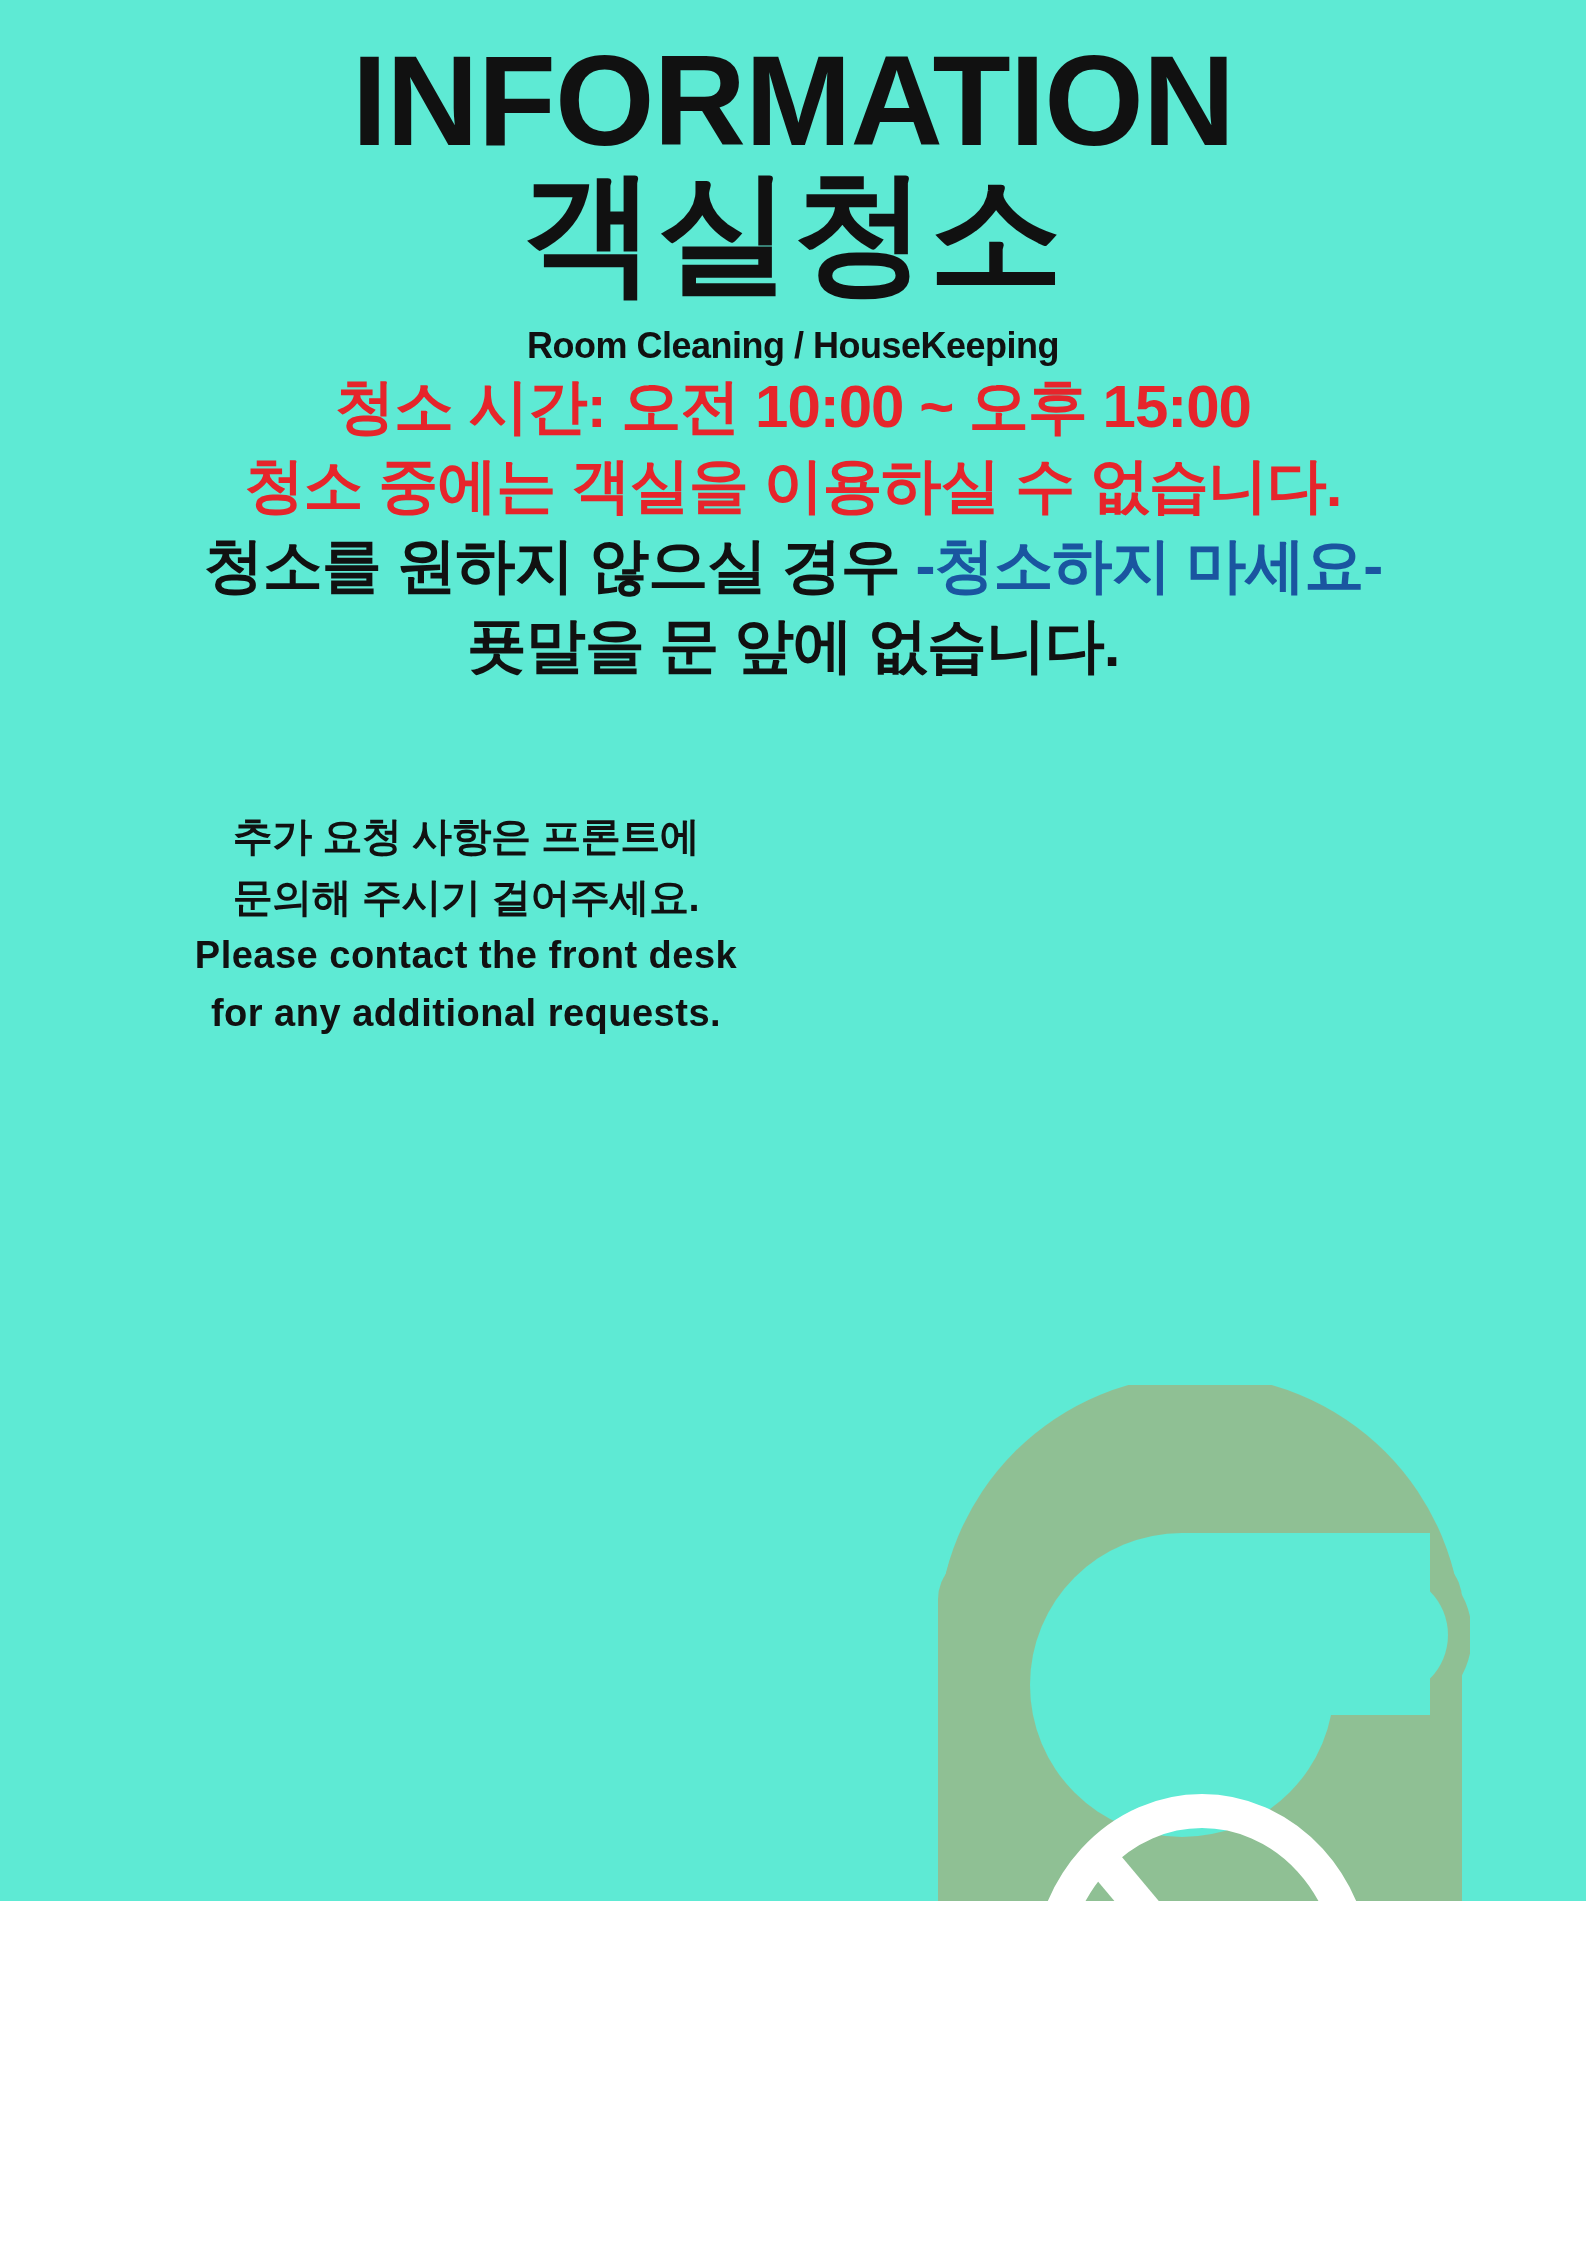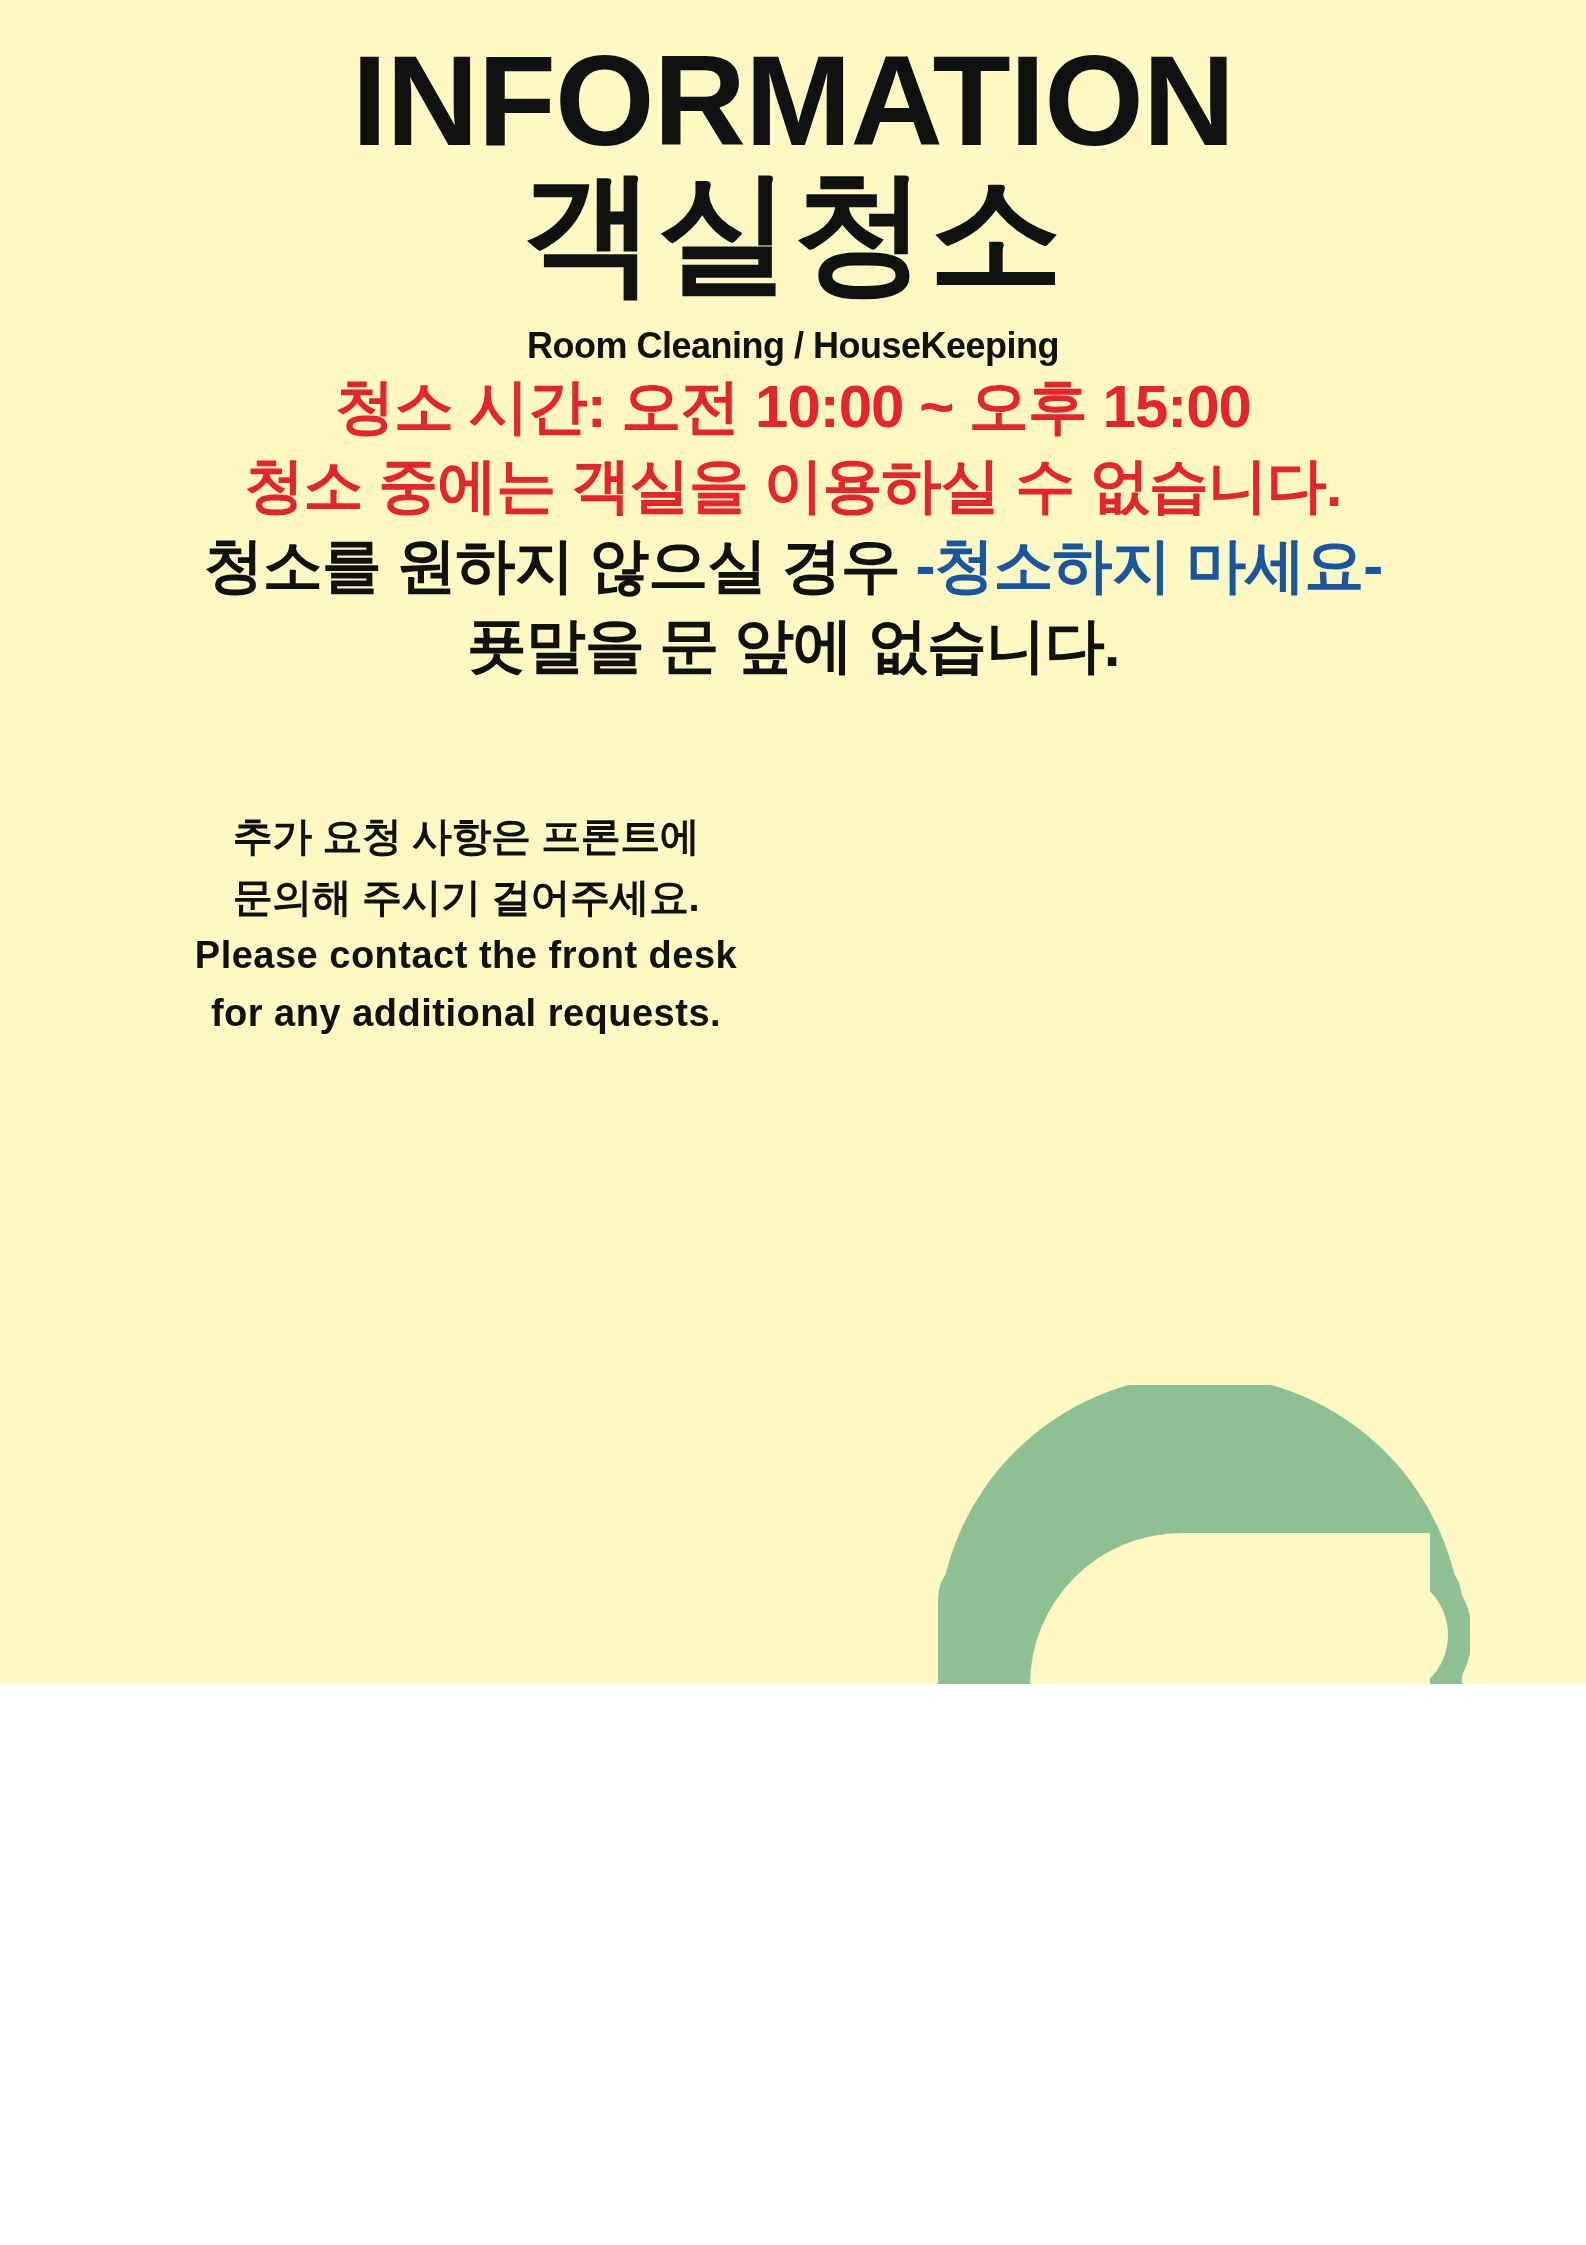--- a/index.html
+++ b/index.html
@@ -9,22 +9,22 @@
   }
   body {
     background: #ffffff;
     font-family: "Liberation Sans", "DejaVu Sans", sans-serif;
   }
 
   
   #poster {
     position: relative;
     width: 1586px;
-    height: 1684px;
-    background: #fef9c3;
+    height: 1901px;
+    background: #5eead4;
     overflow: hidden;
     box-sizing: border-box;
   }
 
   
   #door-hanger {
     position: absolute;
     left: 930px;
     top: 1385px;
     width: 540px;

